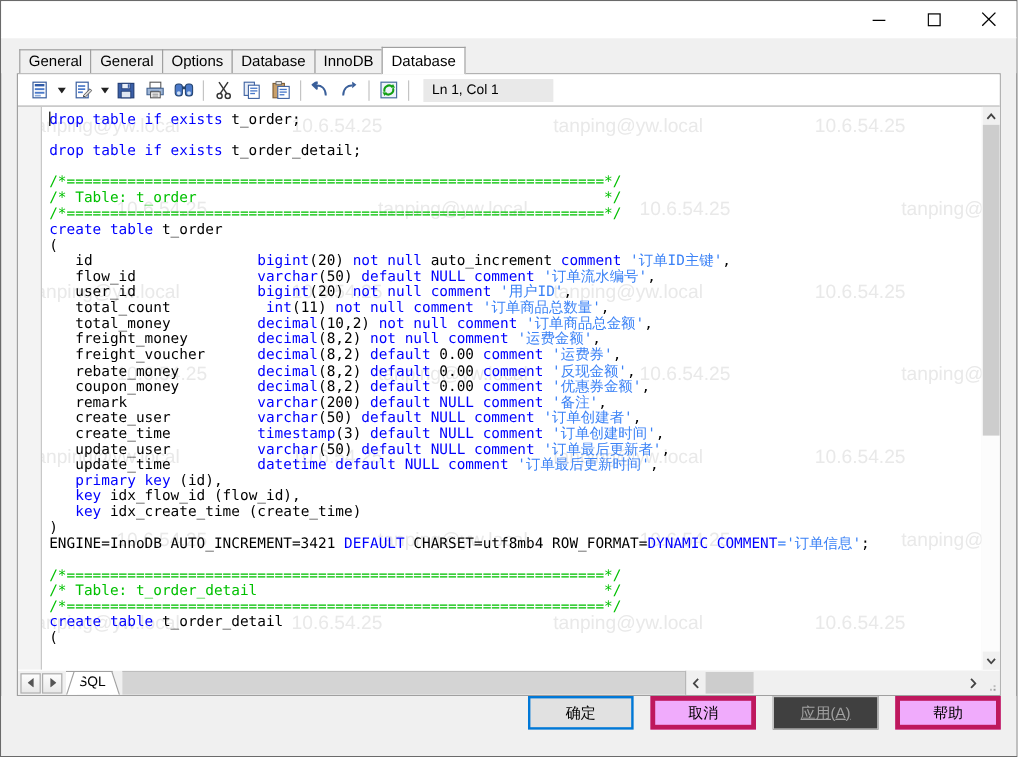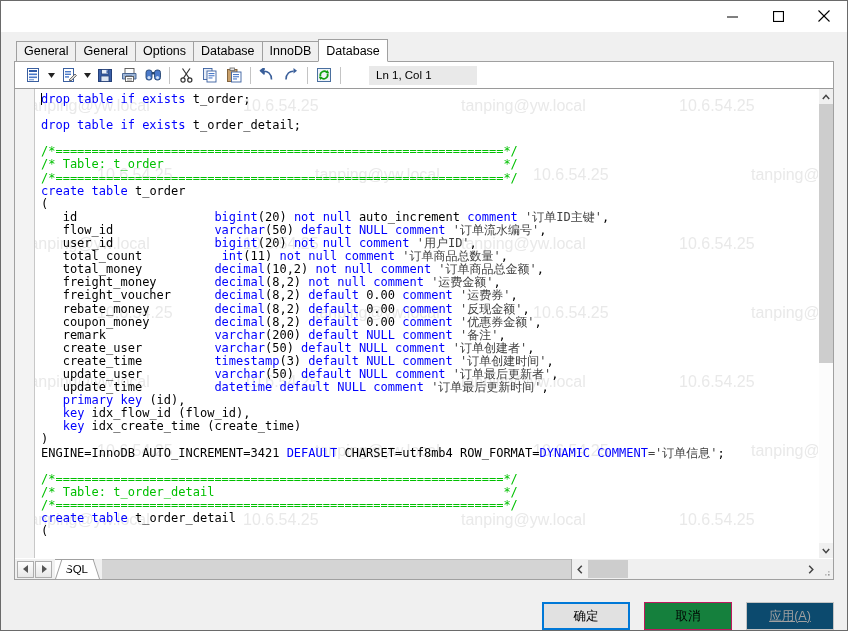--- a/index.html
+++ b/index.html
@@ -107,21 +107,21 @@
     width: 12px; height: 23px;
     display: flex; align-items: center; justify-content: center;
     cursor: default;
   }
   .tb-sep {
     width: 1px; height: 17px;
     background: #c4c4c4;
     margin: 0 4px;
   }
   #lncol {
-    margin-left: 24px;
+    margin-left: 8px;
     width: 108px; height: 19px;
     background: #e9e9e9;
     font-size: 11.5px;
     color: #000;
     display: flex; align-items: center;
     padding-left: 6px;
     border: 1px solid #e9e9e9;
   }
 
   
@@ -163,21 +163,21 @@
     z-index: 2;
     font-family: "DejaVu Sans Mono", monospace;
     font-size: 12px;
     line-height: 13.1px;
     white-space: pre;
     padding: 4px 0 0 6px;
     color: #000000;
   }
   #code .kw { color: #0000ff; }
   .cm { color: #00c000; }
-  .str { color: #404040; margin-top: 12px; }
+  .str { color: #3b82f6; margin-top: 12px; }
   #caret {
     position: absolute;
     z-index: 3;
     left: 6px; top: 4px;
     width: 1px; height: 12px;
     background: #000;
   }
 
   
   #vscroll {
@@ -288,41 +288,41 @@
   #grip {
     width: 14px;
     display: flex; align-items: flex-end; justify-content: flex-end;
     padding: 0 2px 2px 0;
   }
 
   
   #buttonbar {
     flex: 0 0 auto;
     height: 50px;
-    display: flex; align-items: flex-end; justify-content: flex-end;
+    display: flex; align-items: flex-start; justify-content: flex-end;
     padding-right: 13px;
     gap: 14px;
     background: #f0f0f0;
   }
   .dlgbtn {
     width: 88px; height: 28px;
     font-size: 12.5px;
     color: #000;
-    background: #15803d;
-    border: 1px solid #be185d;
+    background: #f0abfc;
+    border: 4px solid #be185d;
     display: flex; align-items: center; justify-content: center;
     cursor: default;
   }
   .dlgbtn.default {
     background: #e1e1e1;
     border: 2px solid #0078d7;
   }
   .dlgbtn.disabled {
     color: #a0a0a0;
-    background: #0c4a6e;
+    background: #404040;
     border: 1px solid #c4c4c4;
     text-decoration: underline;
   }
   .uline { text-decoration: underline; }
 </style>
 </head>
 <body>
 
 <div id="window">
 
@@ -580,15 +580,16 @@
       </div>
     </div>
   </div>
 
   <div id="buttonbar">
     <div class="dlgbtn default">确定</div>
     <div class="dlgbtn">取消</div>
     <div class="dlgbtn disabled">
       <span>应用(<span class="uline">A</span>)</span>
     </div>
+    <div class="dlgbtn">帮助</div>
   </div>
 
 </div>
 
 </body></html>

